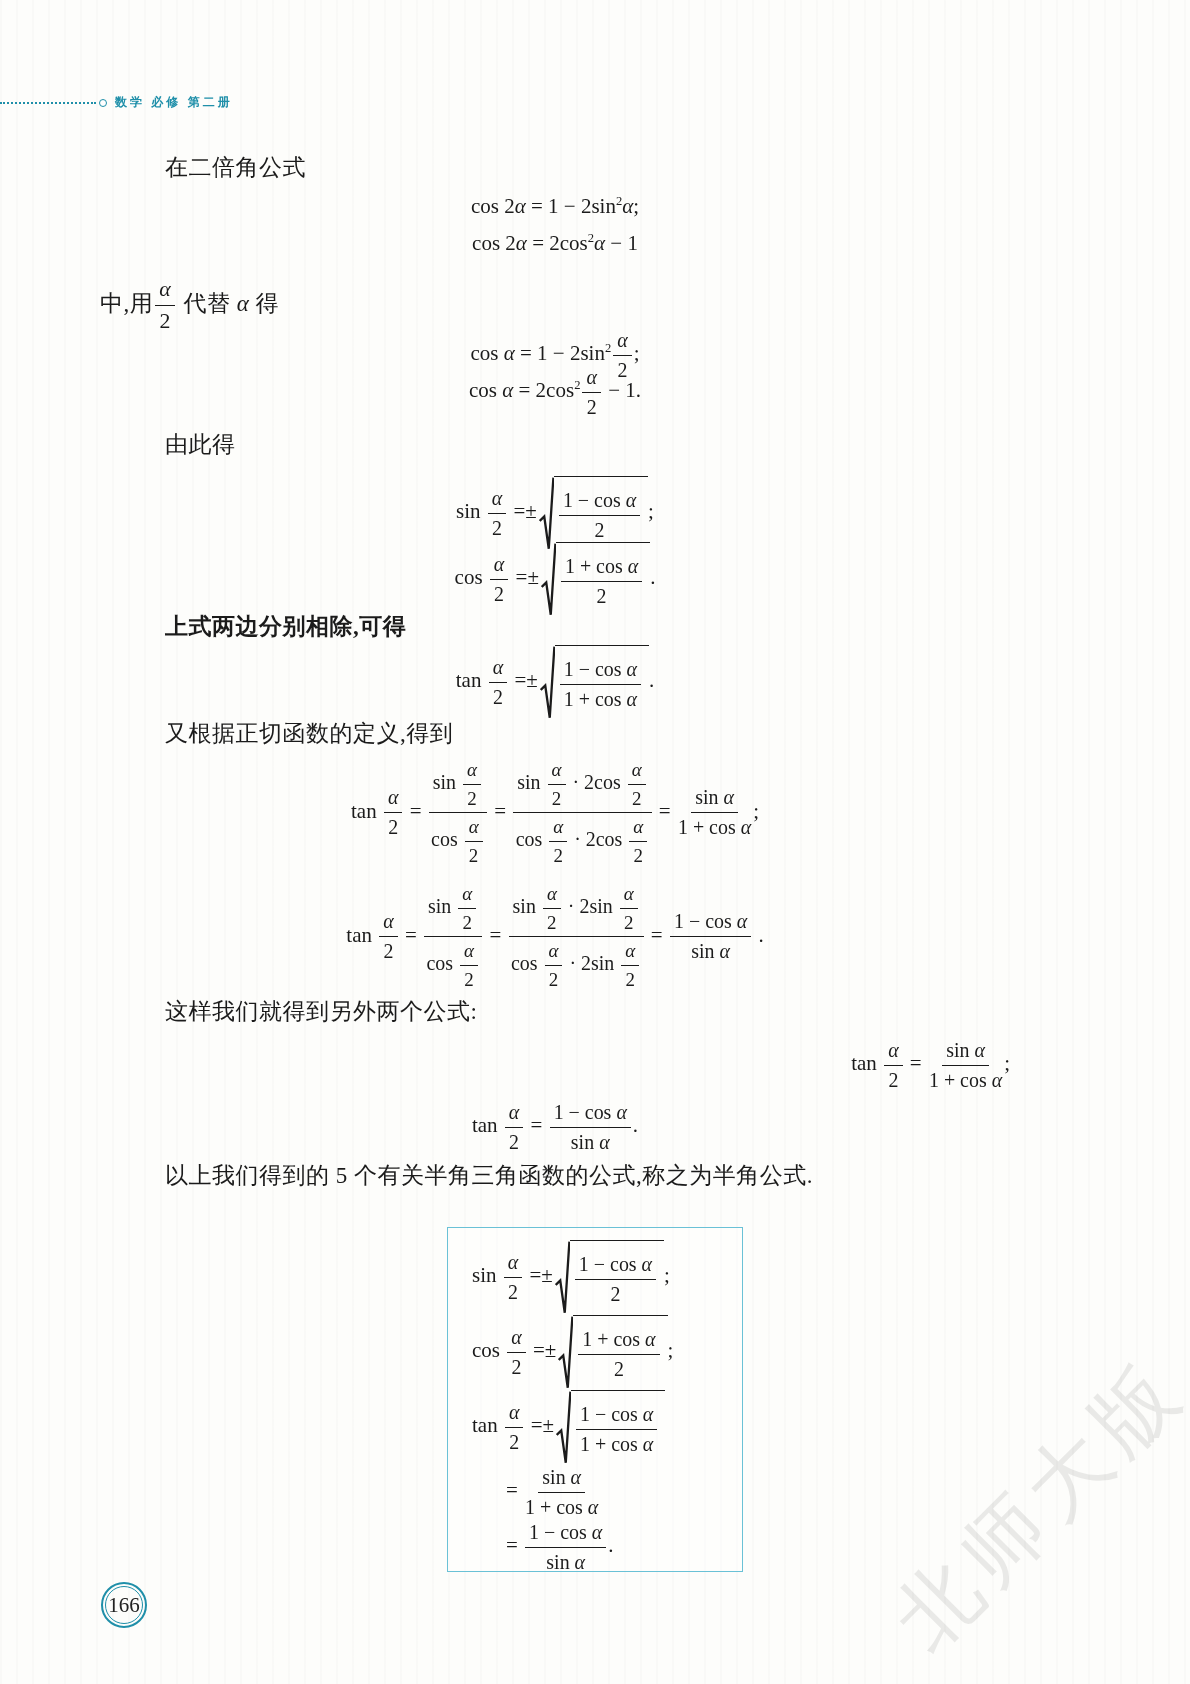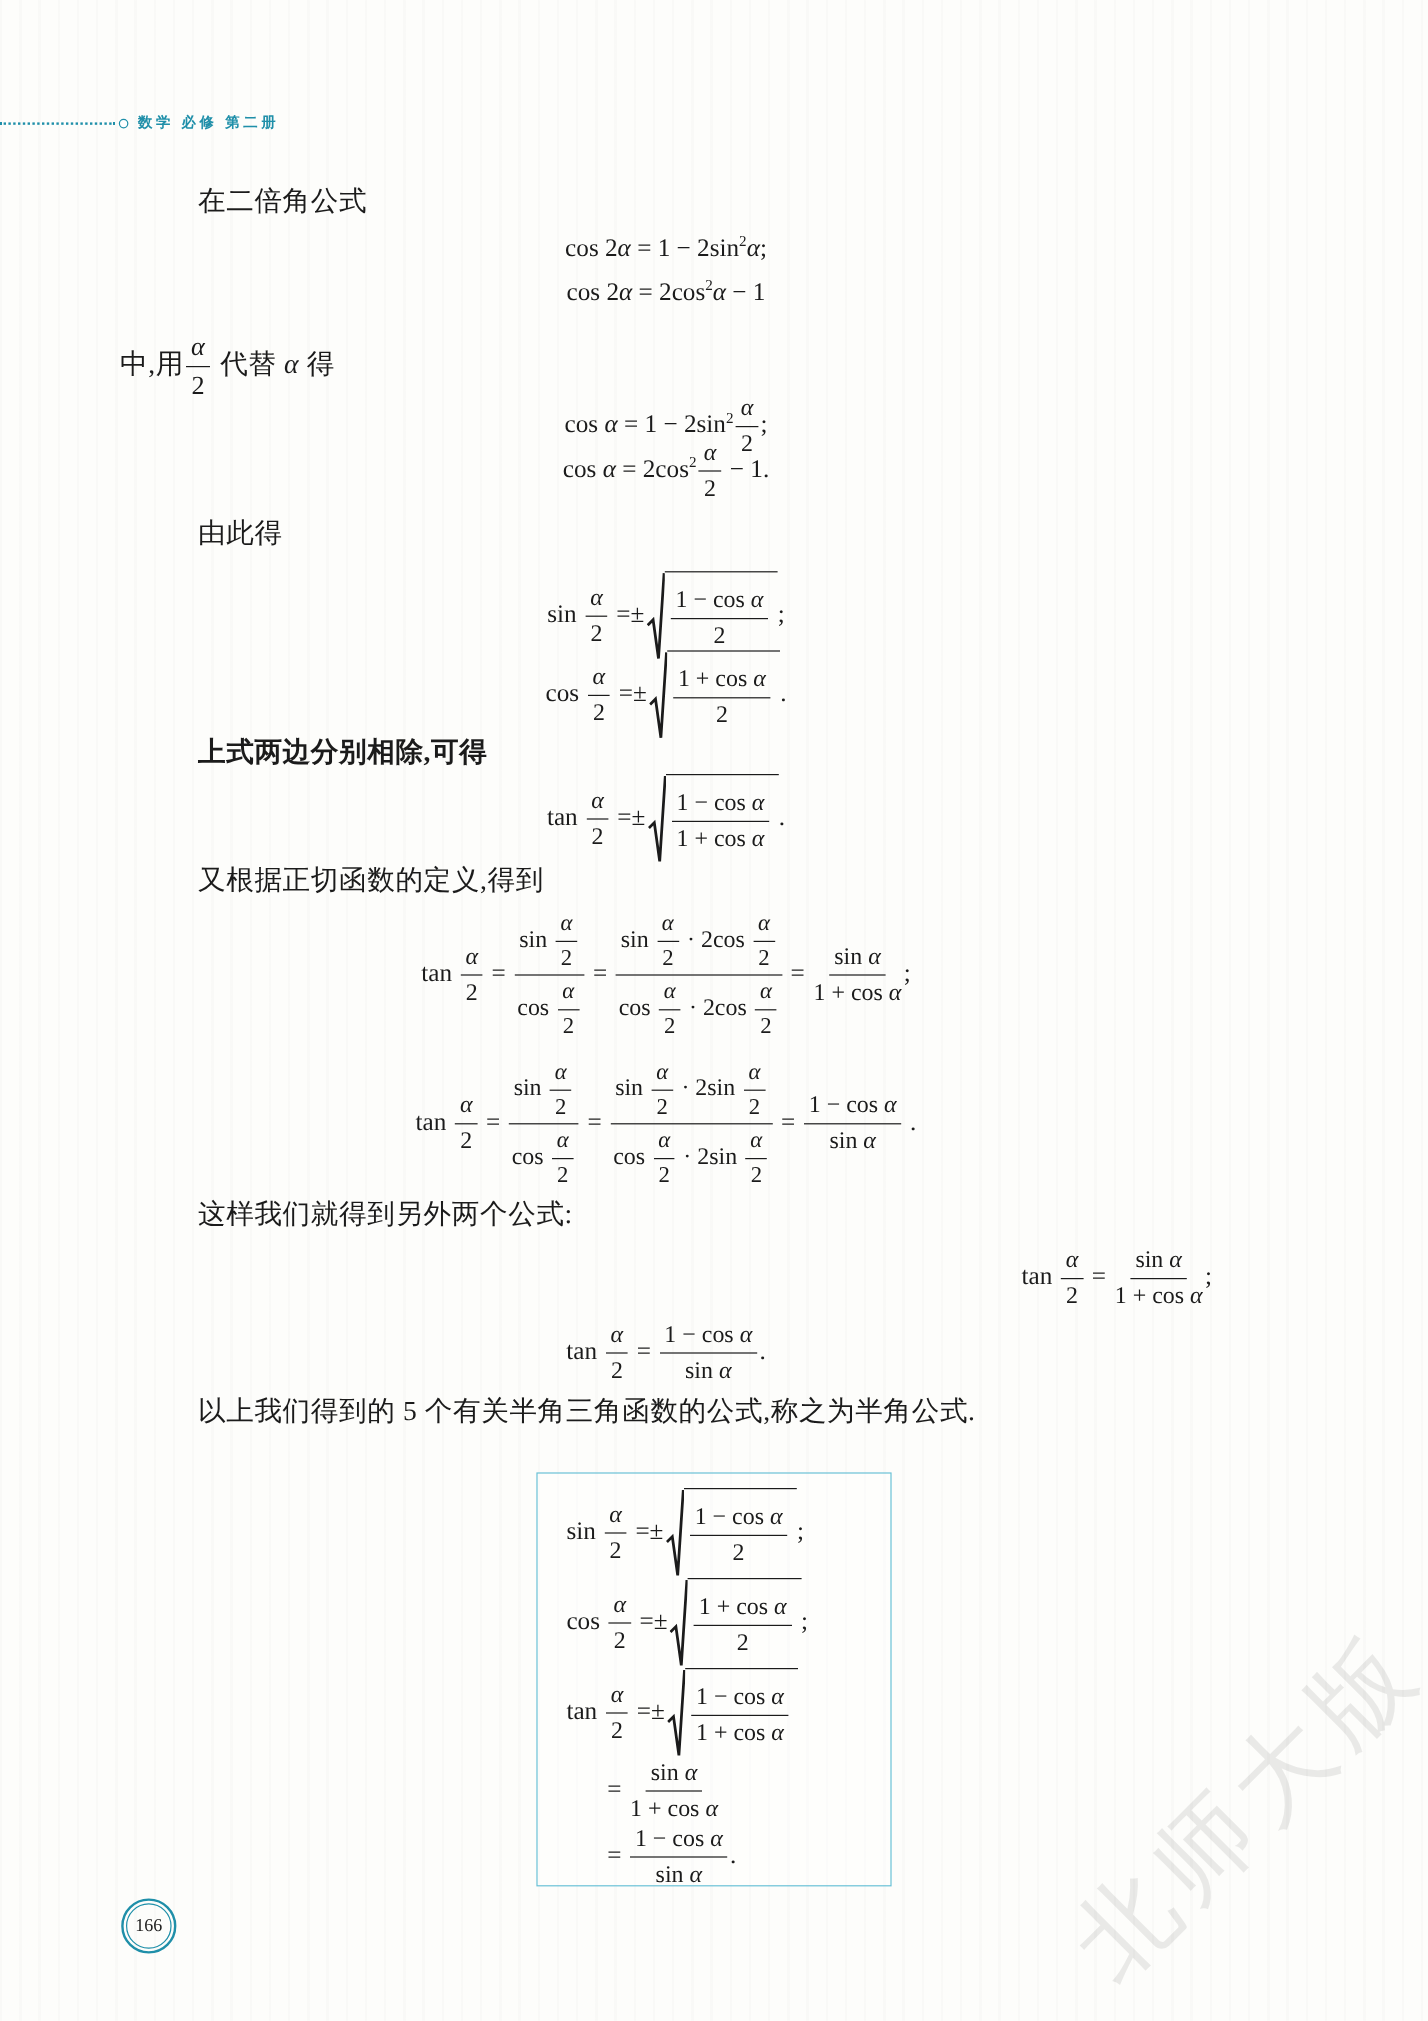--- a/index.html
+++ b/index.html
@@ -68,21 +68,21 @@
   }
   .boxline{font-size:21px;line-height:1.25;white-space:nowrap;}
   .boxline.cont{margin-left:34px;}
   
   #pagenum{
     position:absolute;left:101px;top:1582px;width:46px;height:46px;border-radius:50%;
     border:2px solid var(--accent);display:flex;align-items:center;justify-content:center;
   }
   #pagenum .inner{
     width:38px;height:38px;border-radius:50%;border:1.5px solid var(--accent);
-    display:flex;align-items:center;justify-content:center;font-size:15px;color:#222;
+    display:flex;align-items:center;justify-content:center;font-size:21px;color:#222;
   }
   
   #watermark{
     position:absolute;left:850px;top:1455px;width:380px;height:100px;
     display:flex;align-items:center;justify-content:center;
     transform:rotate(-45deg);
     font-size:82px;letter-spacing:10px;color:rgba(0,0,0,0.08);
     pointer-events:none;white-space:nowrap;
   }
 </style>

